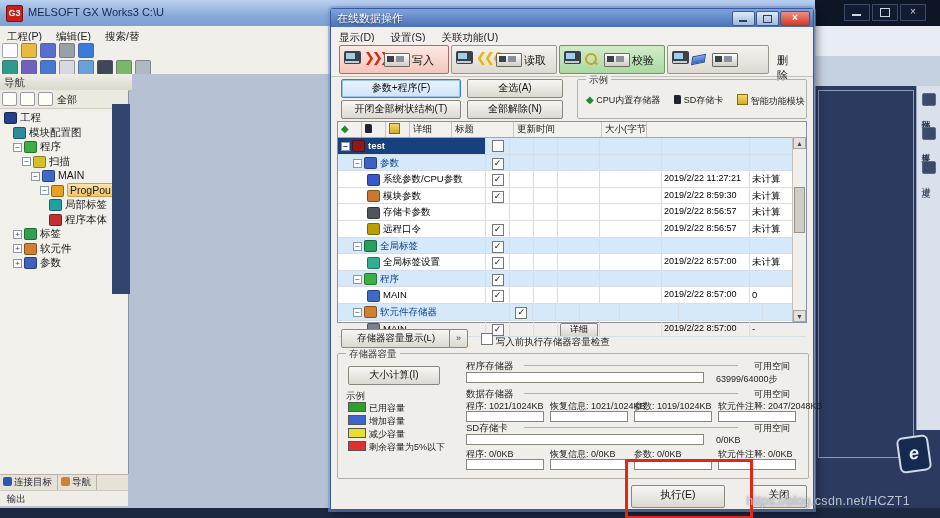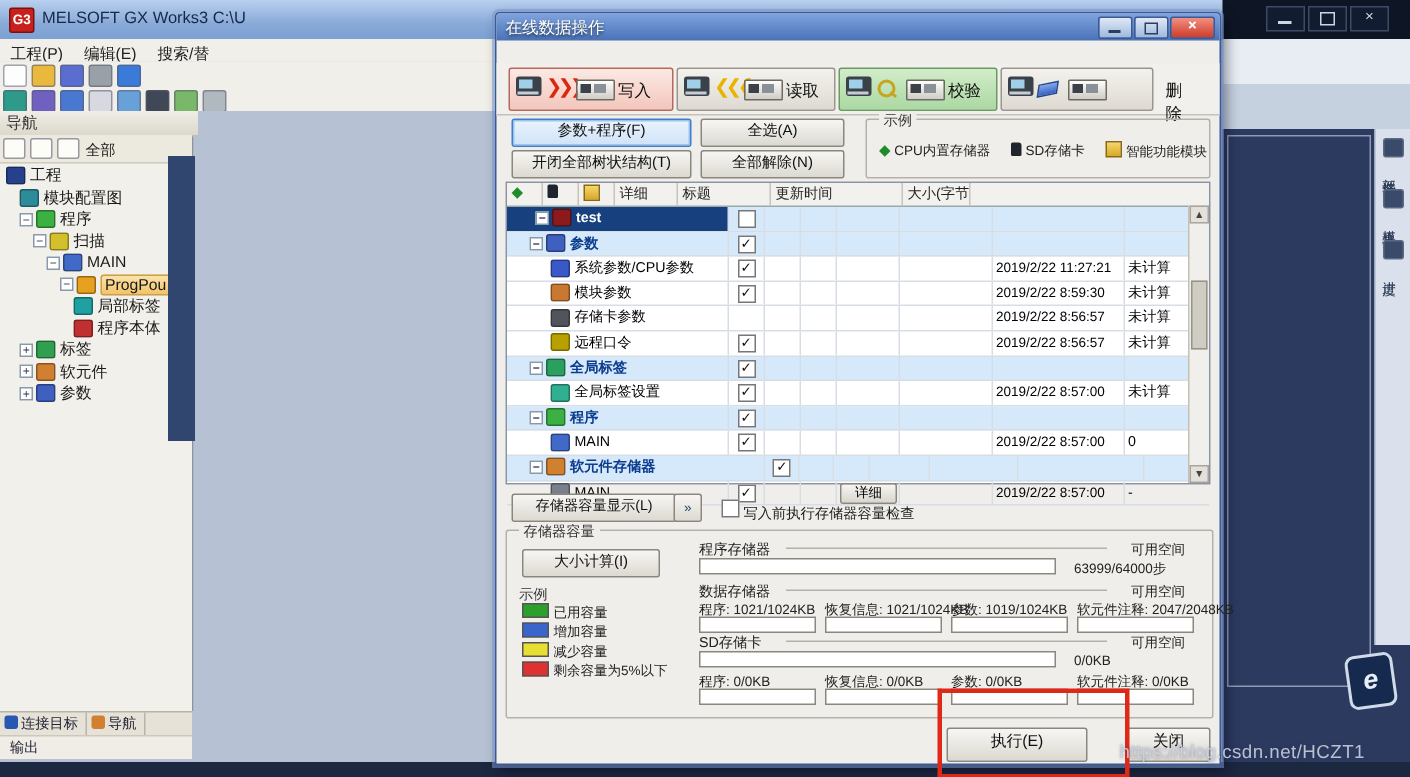--- a/index.html
+++ b/index.html
@@ -88,21 +88,21 @@
   .diamond{color:#1e8c28;font-size:10px;}
   .sdcard-icon{display:inline-block;width:7px;height:9px;background:#20242c;border-radius:1px 2px 1px 1px;vertical-align:-1px;}
   .intmod-icon{display:inline-block;width:9px;height:9px;background:linear-gradient(#f5d868,#d8a828);border:1px solid #8a6a10;vertical-align:-1px;}
   
   #data-table{left:6px;top:112px;width:470px;height:202px;background:#fff;border:1px solid #8a93a2;box-sizing:border-box;}
   .thead{display:flex;height:15px;background:#f2f1ed;border-bottom:1px solid #9aa;font-size:9.5px;color:#222;}
   .th{border-right:1px solid #c8c4bb;padding:1px 2px 0 3px;box-sizing:border-box;white-space:nowrap;overflow:hidden;}
   .trow{display:flex;height:15.6px;font-size:9.5px;border-bottom:1px solid #d7dde5;}
   .td{border-right:1px solid #d7dde5;box-sizing:border-box;white-space:nowrap;overflow:hidden;line-height:15px;padding:0 2px;}
   .trow.category{background:#d6e9fb;}
-  .trow.category .td.name{color:#0c3d8f;font-weight:bold;}
+  .trow.category .td.name{color:#0c3d8f;font-weight:normal;}
   .trow.root{background:#d6e9fb;}
   .trow.root .td.name{background:#16407e;color:#fff;font-weight:bold;}
   .cb{display:inline-block;width:10px;height:10px;background:#fff;border:1px solid #777;margin-top:2px;font-size:9px;line-height:9px;text-align:center;color:#111;}
   .detail-btn{display:inline-block;width:36px;height:12px;margin-top:1px;background:linear-gradient(#f6f5f2,#d9d6cd);border:1px solid #8a877e;border-radius:2px;font-size:9px;line-height:11px;text-align:center;}
   #tbl-scrollbar{position:absolute;right:0;top:15px;bottom:0;width:13px;background:#f0efeb;border-left:1px solid #c5c1b8;}
   .sb-arrow{position:absolute;left:0;width:13px;height:12px;background:#e3e1da;border:1px solid #a9a59c;box-sizing:border-box;font-size:7px;text-align:center;line-height:11px;color:#444;}
   #sb-thumb{position:absolute;left:1px;top:50px;width:11px;height:46px;background:#cfccc3;border:1px solid #97938a;box-sizing:border-box;}
   
   #mem-display-btn{left:10px;top:320px;width:108px;font-size:9.5px;}
   #mem-display-chev{left:118px;top:320px;width:17px;font-size:9px;color:#246;}
@@ -176,20 +176,21 @@
   <div class="abs" id="e-badge">e</div>
   <div class="abs" id="bottom-strip"></div>
 
   <div class="abs" id="dialog">
     <div class="abs" id="dlg-titlebar">
       <div class="abs" id="dlg-title">在线数据操作</div>
       <div class="abs" id="dlg-controls">
         <span class="wc"><span class="bar"></span></span><span class="wc"><span class="box"></span></span><span class="wc close"><span class="x">×</span></span>
       </div>
     </div>
+    <div class="abs" id="dlg-menubar"><span class="menu-item">显示(D)</span><span class="menu-item">设置(S)</span><span class="menu-item">关联功能(U)</span></div>
     <div class="abs" id="dlg-toolbar">
         <div class="tool-group write" style="left: 8px; width: 108px;">
           <span class="pc-icon"></span>
           <span class="chev" style="color: rgb(216, 40, 16); left: 24px;">❯❯❯</span>
           <span class="plc-icon" style="left: 44px;"></span>
           <span class="tg-label" style="left: 72px;">写入</span>
         </div>
         <div class="tool-group read" style="left: 120px; width: 104px;">
           <span class="pc-icon"></span>
           <span class="chev" style="color: rgb(232, 180, 0); left: 24px;">❮❮❮</span>
@@ -229,21 +230,21 @@
           <div class="th" style="width: 24px;"><span class="diamond">◆</span></div>
           <div class="th" style="width: 24px;"><span class="sdcard-icon"></span></div>
           <div class="th" style="width: 24px;"><span class="intmod-icon"></span></div>
           <div class="th" style="width: 42px;">详细</div>
           <div class="th" style="width: 62px;">标题</div>
           <div class="th" style="width: 88px;">更新时间</div>
           <div class="th" style="width: 45px;">大小(字节)</div>
         </div>
       <div id="tbl-body">
           <div class="trow root">
-            <div class="td name" style="width: 148px; padding-left: 19px;"><span class="expander">−</span><span class="titem-icon" style="background: rgb(139, 26, 26);"></span>test</div>
+            <div class="td name" style="width: 148px; padding-left: 3px;"><span class="expander">−</span><span class="titem-icon" style="background: rgb(139, 26, 26);"></span>test</div>
             <div class="td" style="width: 24px; text-align: center;"><span class="cb"></span></div>
             <div class="td" style="width: 24px;"></div>
             <div class="td" style="width: 24px;"></div>
             <div class="td" style="width: 42px; text-align: center;"></div>
             <div class="td" style="width: 62px;"></div>
             <div class="td" style="width: 88px; font-size: 9px;"></div>
             <div class="td" style="width: 45px; border-right: none;"></div>
           </div>
           <div class="trow category">
             <div class="td name" style="width: 148px; padding-left: 15px;"><span class="expander">−</span><span class="titem-icon" style="background: rgb(64, 96, 192);"></span>参数</div>

